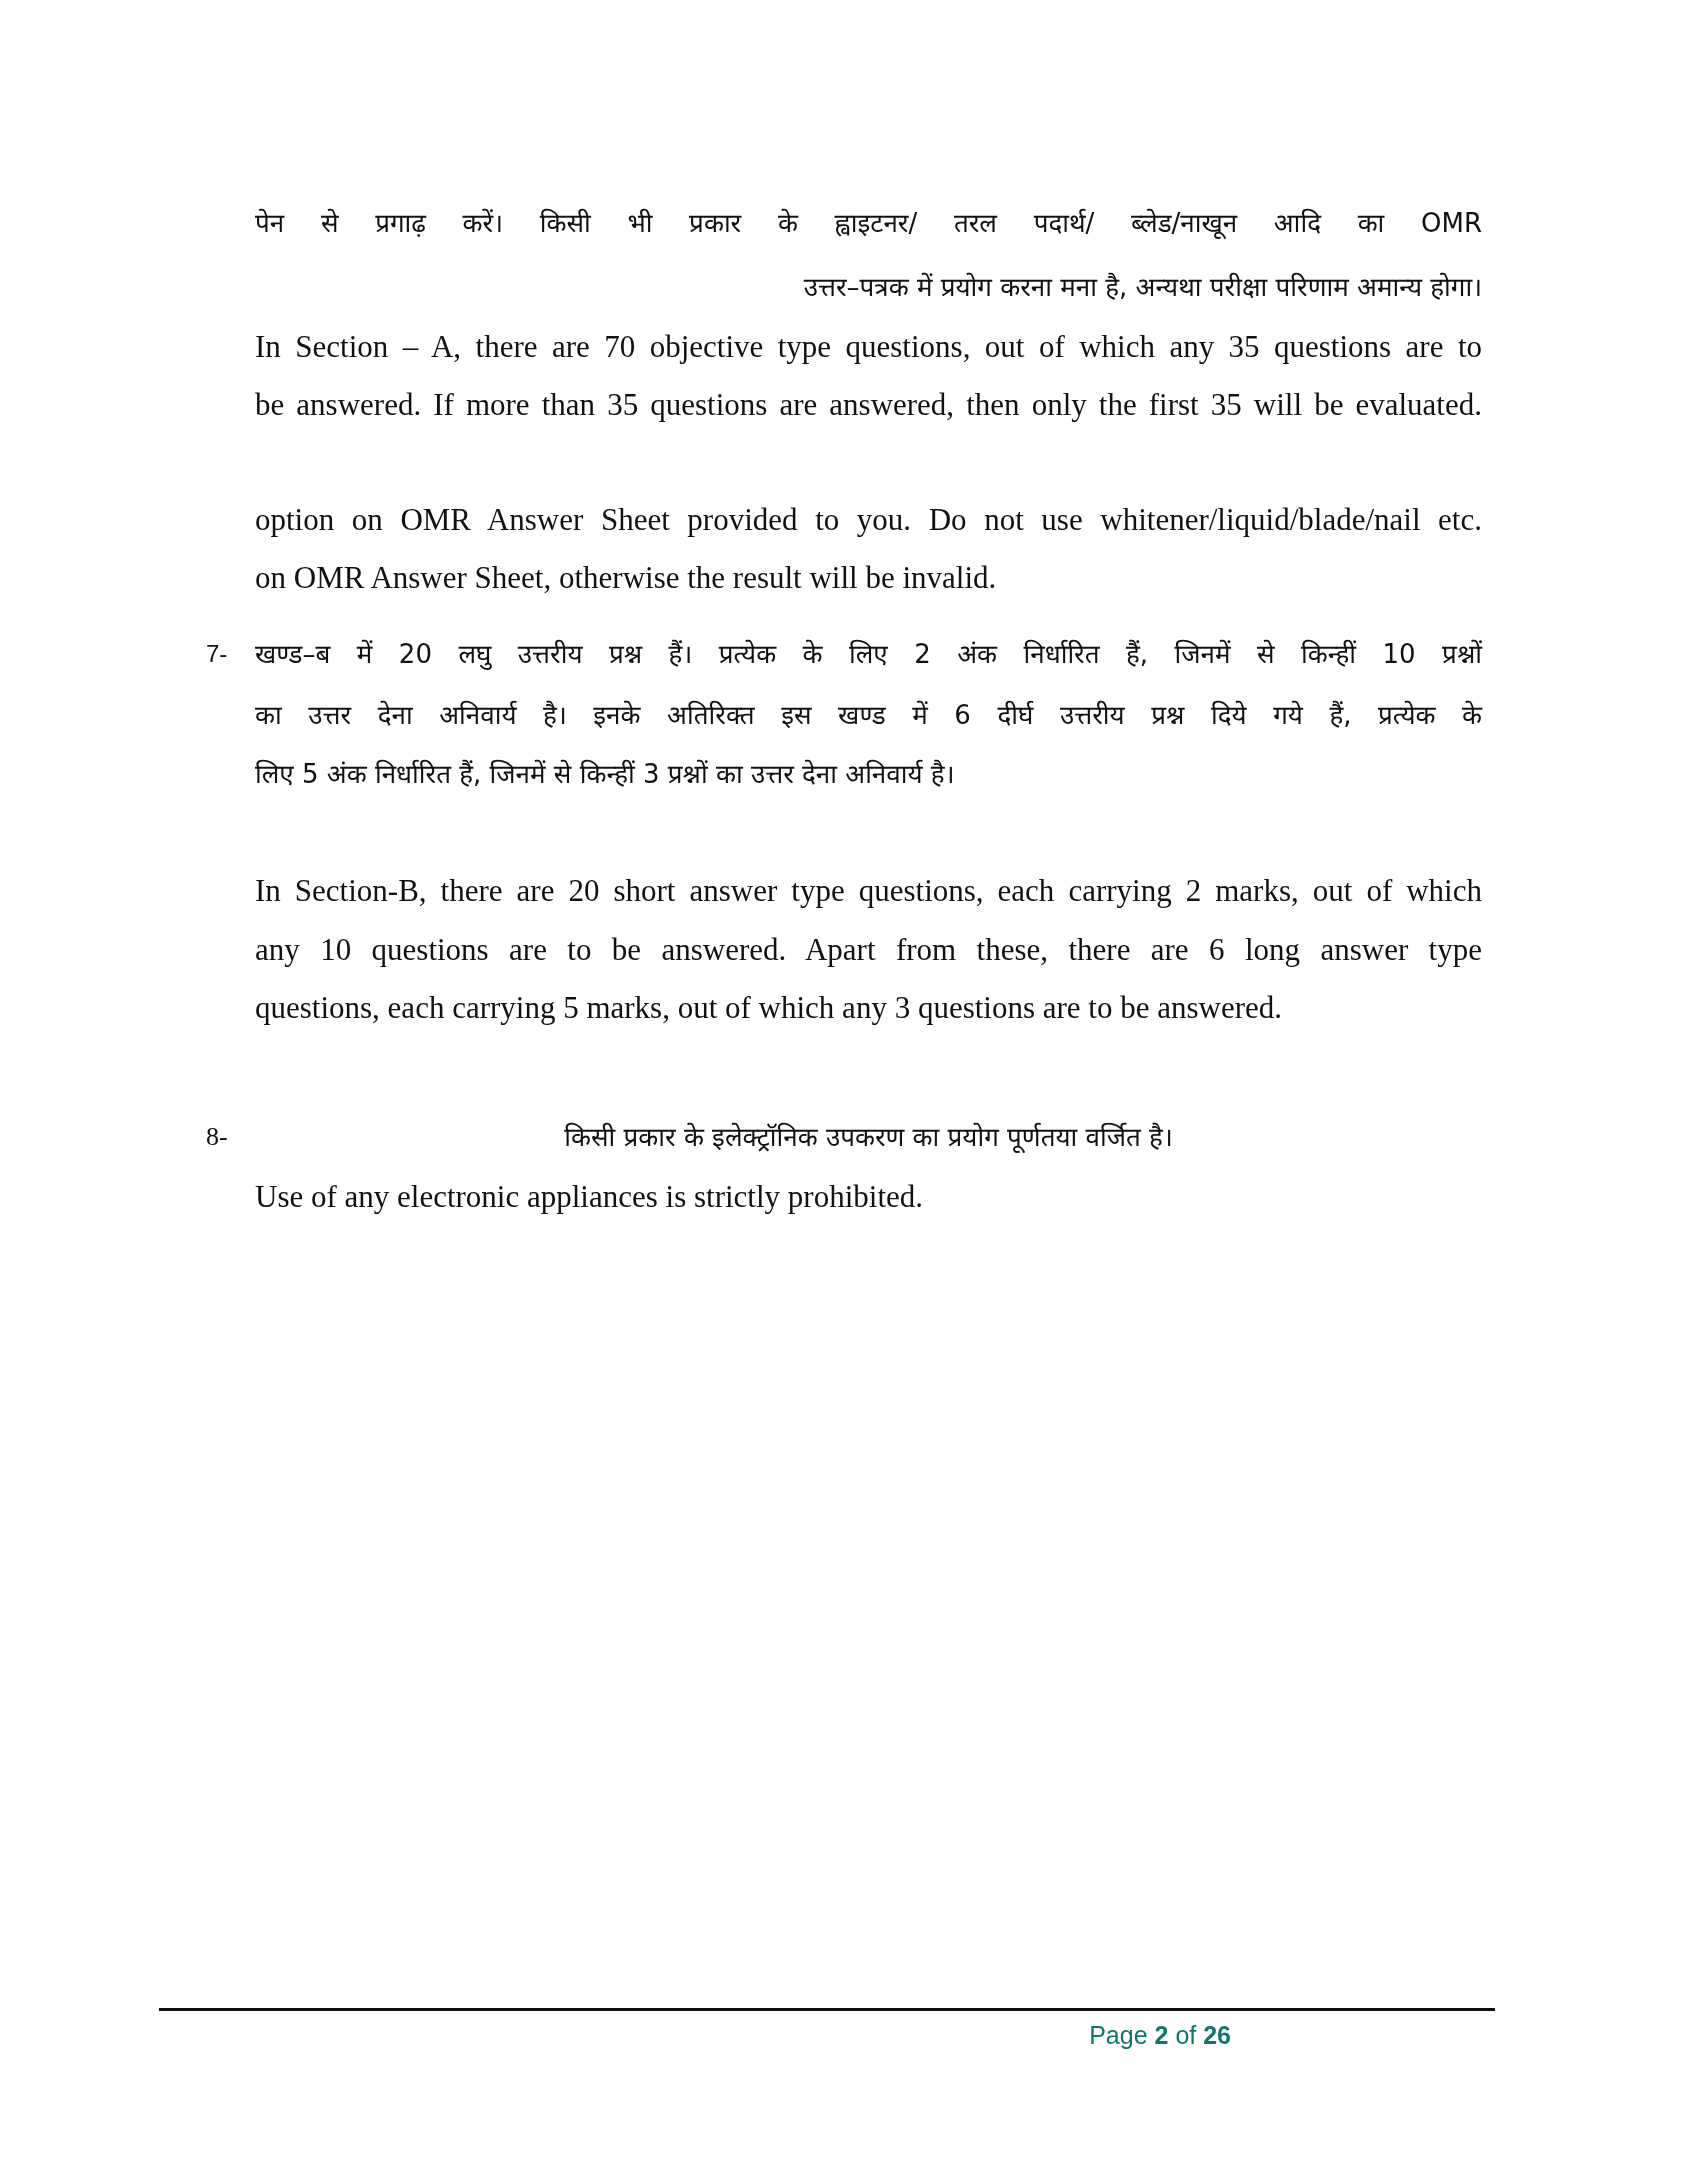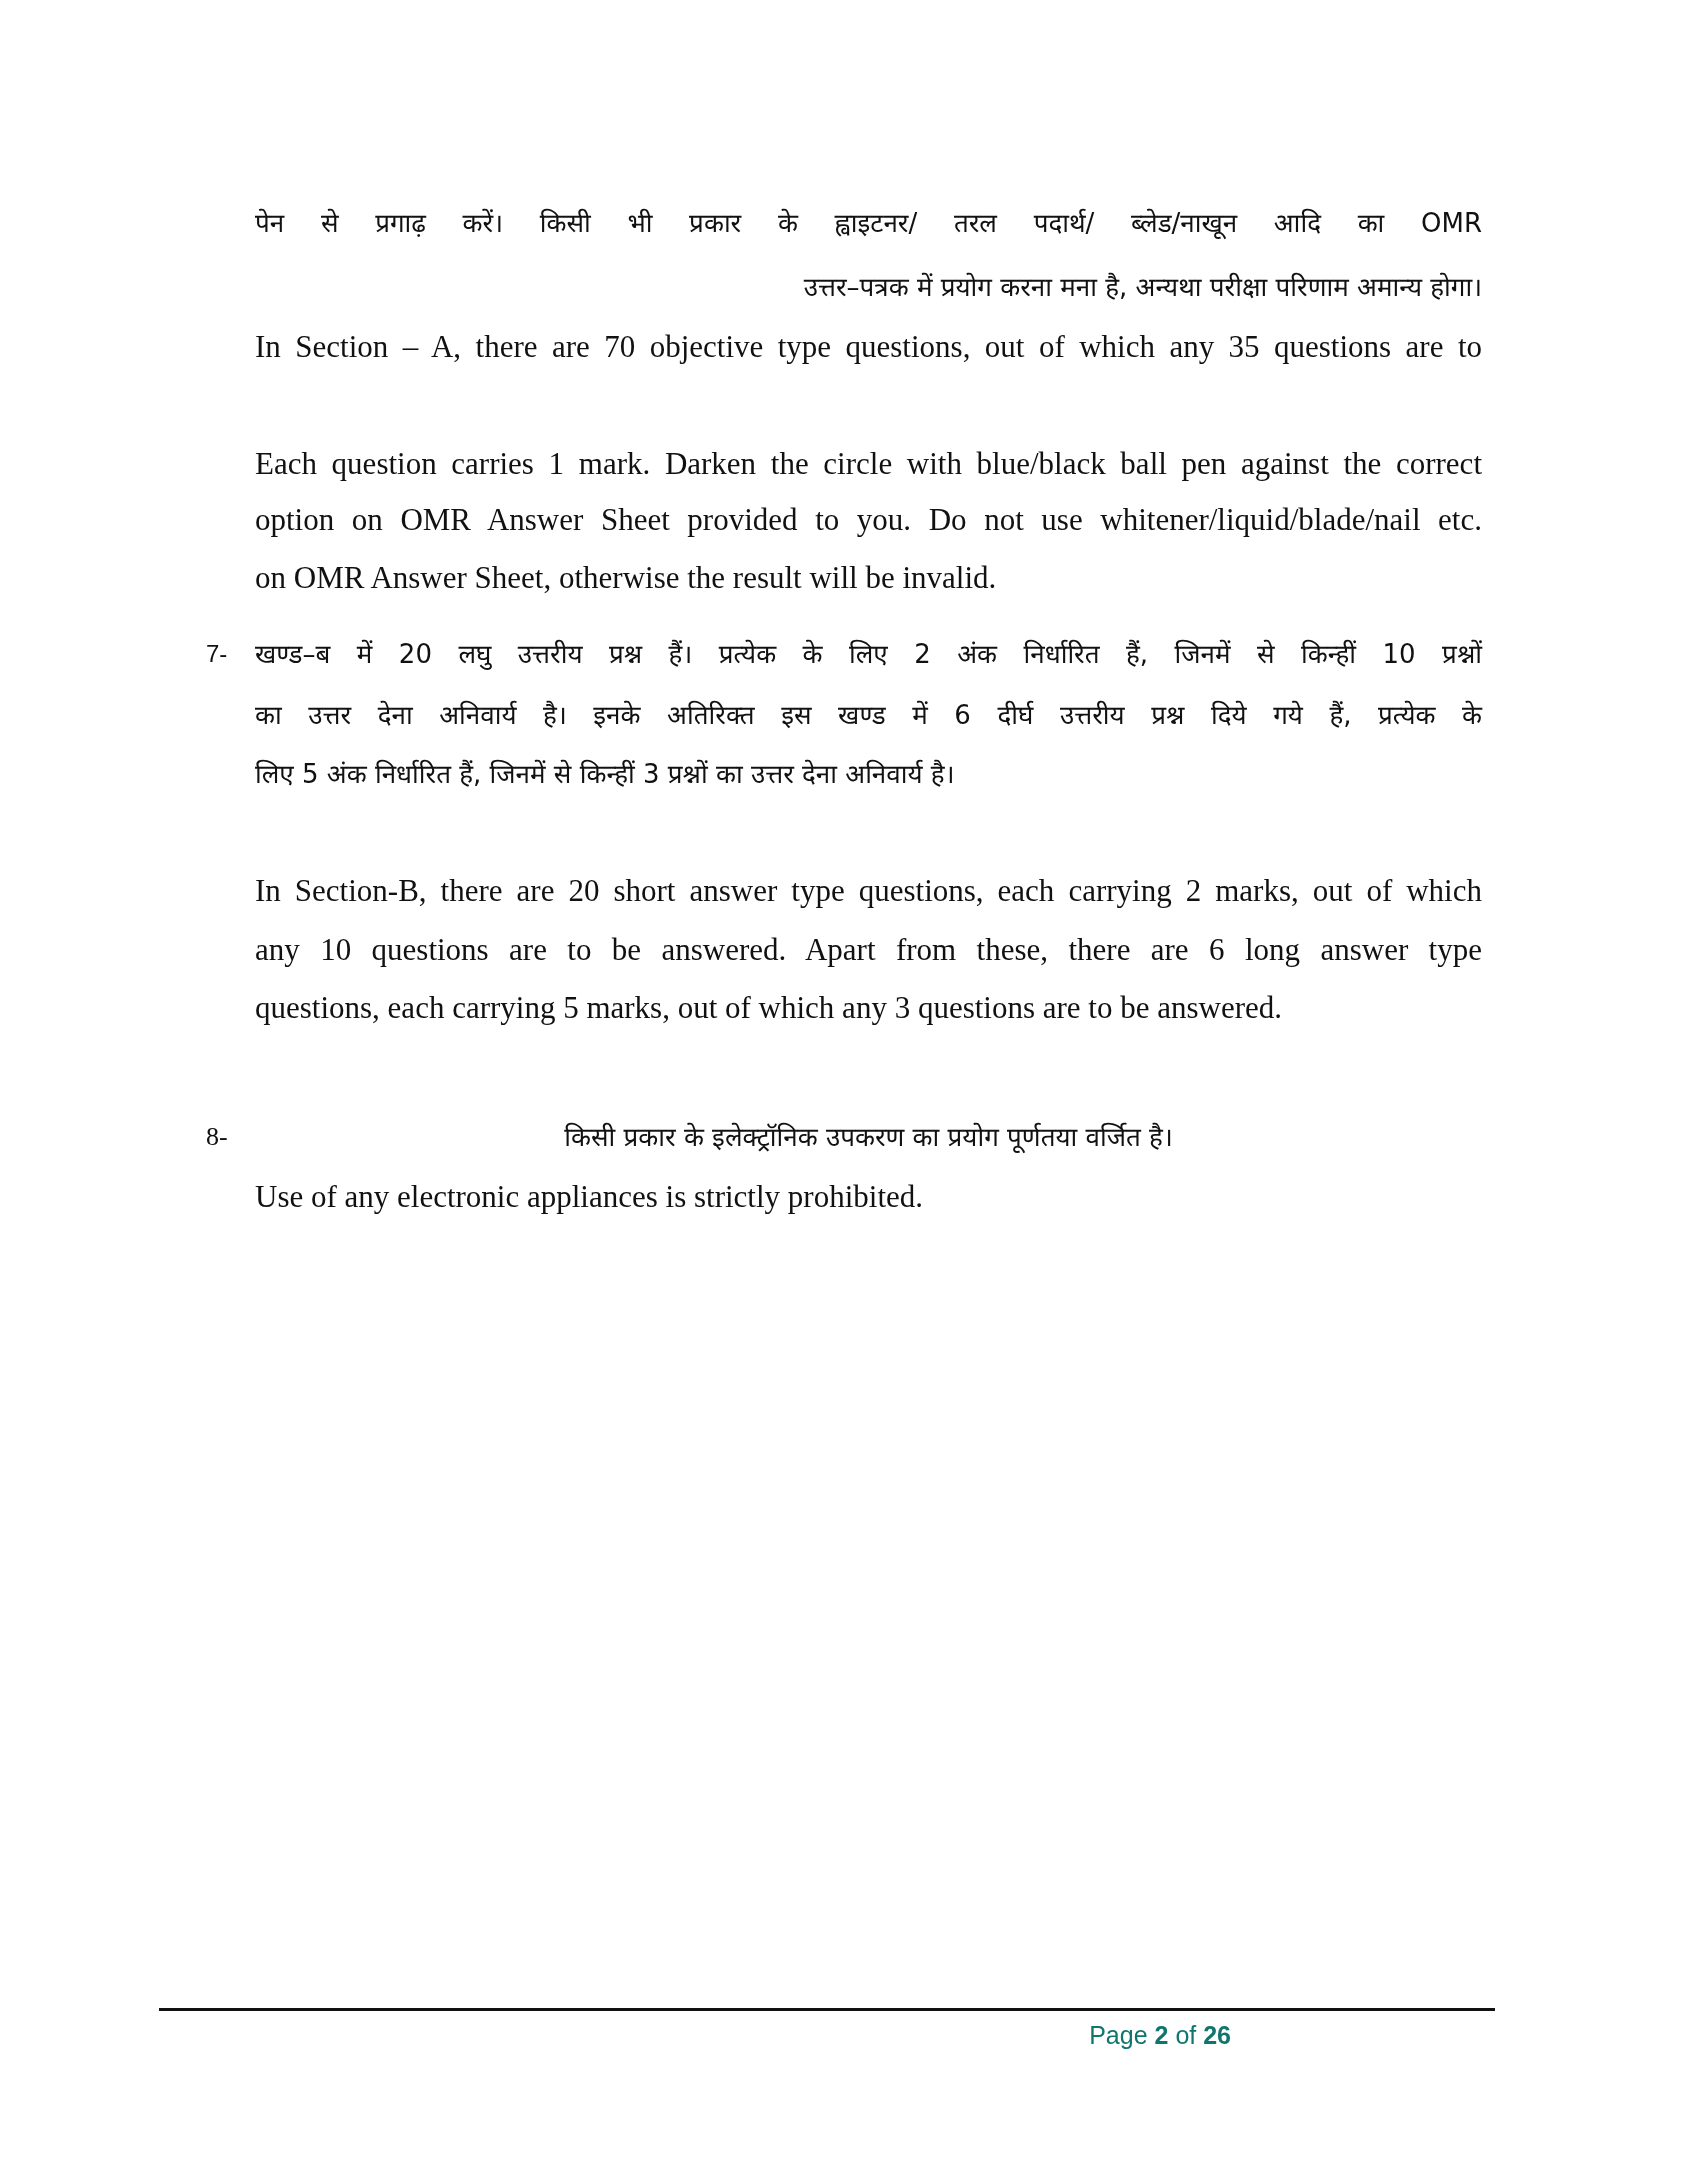--- a/index.html
+++ b/index.html
@@ -28,21 +28,21 @@
 </style>
 </head>
 <body>
 
 <div class="page">
 
   <div class="line hi just" style="top:203px;">पेन से प्रगाढ़ करें। किसी भी प्रकार के ह्वाइटनर/ तरल पदार्थ/ ब्लेड/नाखून आदि का OMR</div>
   <div class="line hi" style="top:267px;text-align:right;">उत्तर–पत्रक में प्रयोग करना मना है, अन्यथा परीक्षा परिणाम अमान्य होगा।</div>
 
   <div class="line en just" style="top:327px;">In Section – A, there are 70 objective type questions, out of which any 35 questions are to</div>
-  <div class="line en just" style="top:444px;">Each question carries 1 mark. Darken the circle with blue/black ball pen against the correct</div>
+  <div class="line en just" style="top:385px;">be answered. If more than 35 questions are answered, then only the first 35 will be evaluated.</div>
   <div class="line en just" style="top:500px;">option on OMR Answer Sheet provided to you. Do not use whitener/liquid/blade/nail etc.</div>
   <div class="line en" style="top:558px;">on OMR Answer Sheet, otherwise the result will be invalid.</div>
 
   <div class="num" style="top:634px;">7-</div>
   <div class="line hi just" style="top:634px;">खण्ड–ब में 20 लघु उत्तरीय प्रश्न हैं। प्रत्येक के लिए 2 अंक निर्धारित हैं, जिनमें से किन्हीं 10 प्रश्नों</div>
   <div class="line hi just" style="top:695px;">का उत्तर देना अनिवार्य है। इनके अतिरिक्त इस खण्ड में 6 दीर्घ उत्तरीय प्रश्न दिये गये हैं, प्रत्येक के</div>
   <div class="line hi" style="top:754px;">लिए 5 अंक निर्धारित हैं, जिनमें से किन्हीं 3 प्रश्नों का उत्तर देना अनिवार्य है।</div>
 
   <div class="line en just" style="top:871px;">In Section-B, there are 20 short answer type questions, each carrying 2 marks, out of which</div>
   <div class="line en just" style="top:930px;">any 10 questions are to be answered. Apart from these, there are 6 long answer type</div>

